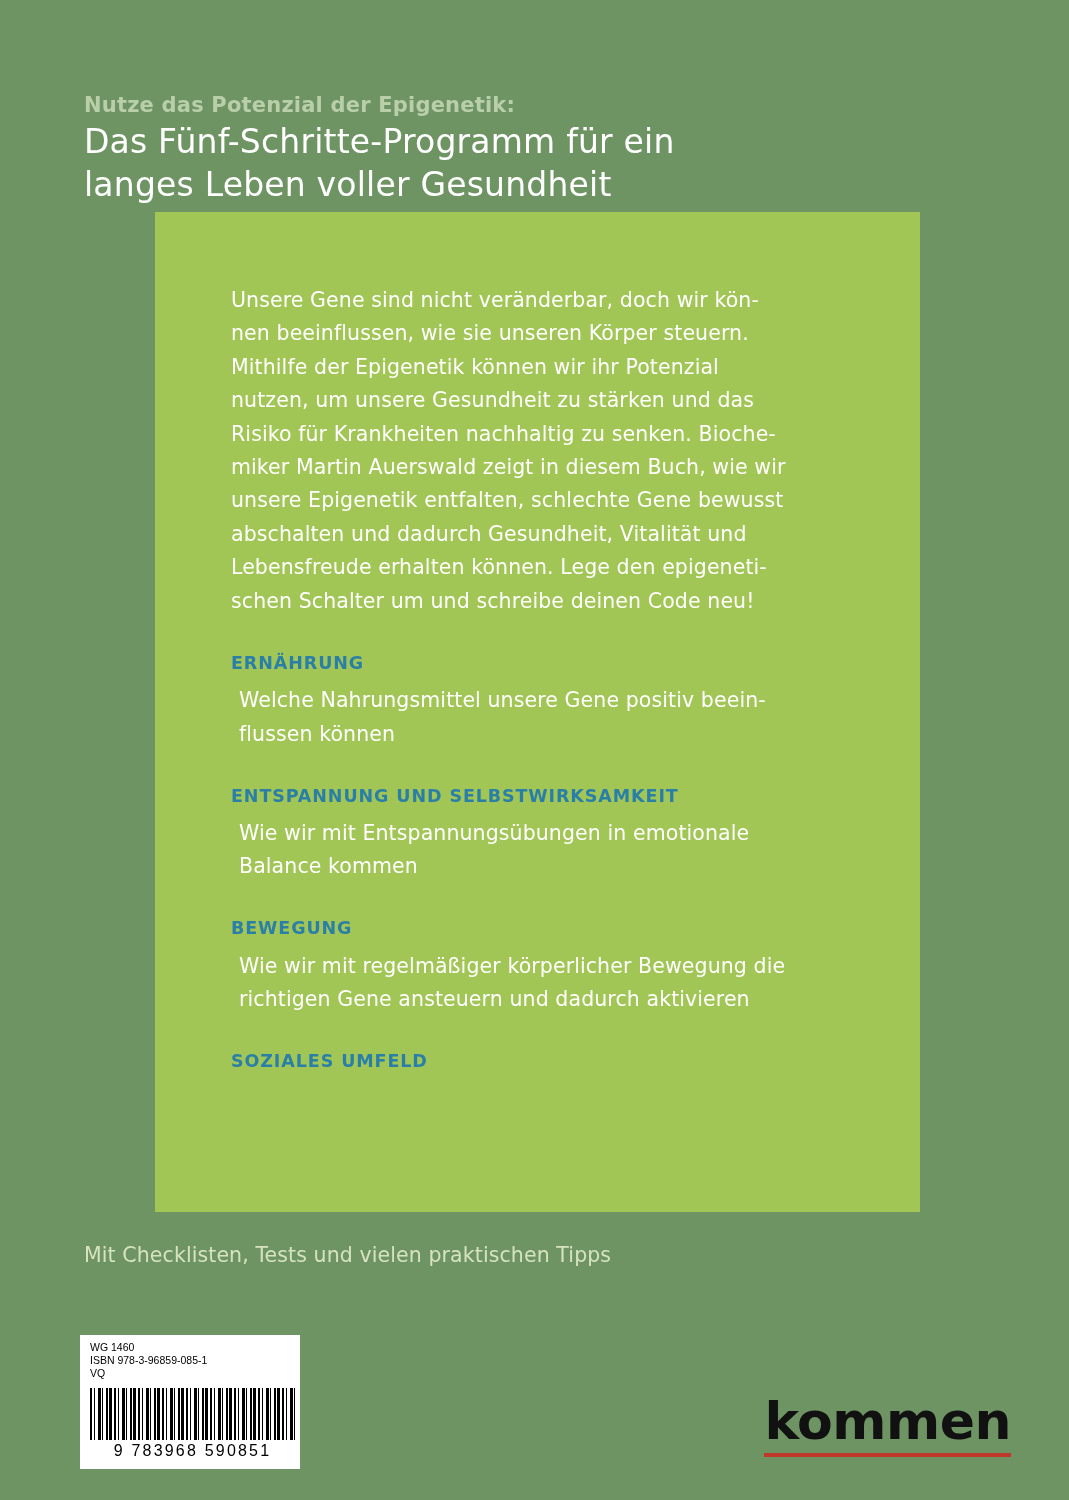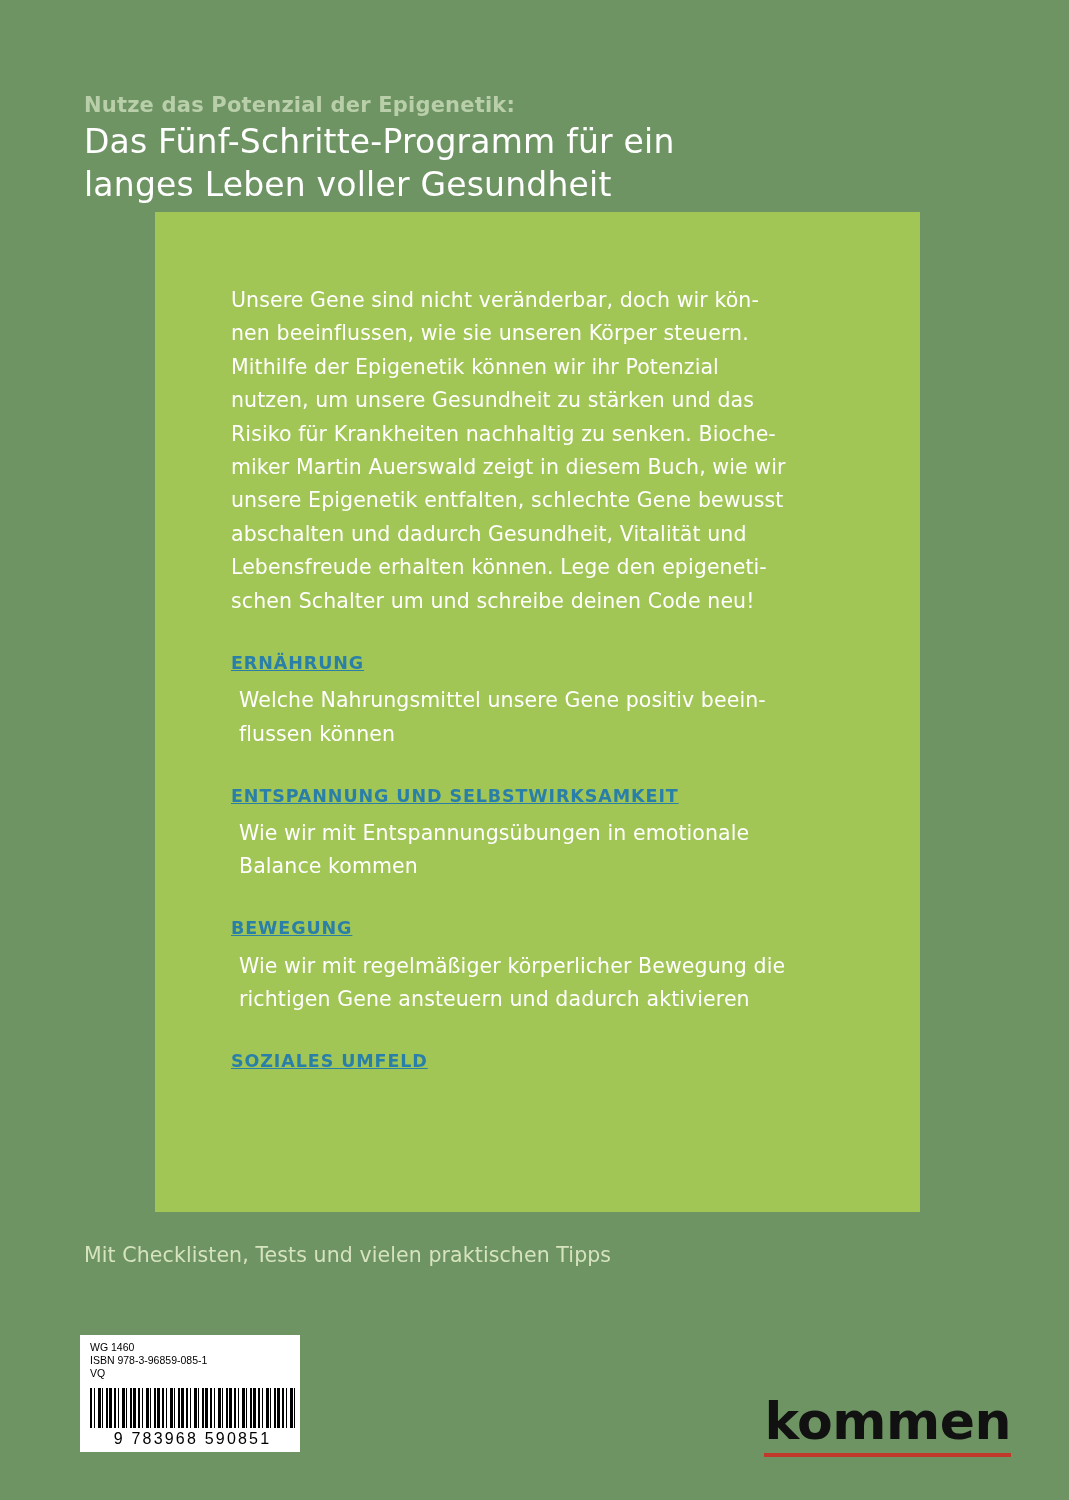--- a/index.html
+++ b/index.html
@@ -67,21 +67,20 @@
   .section {
     margin-top: 32px;
   }
   .section-title {
     font-size: 17.5px;
     line-height: 1.5;
     color: #2a7fa8;
     letter-spacing: 0.9px;
     font-weight: 700;
     margin: 0 0 2px 0;
-    text-decoration: underline;
   }
   .section-body {
     font-size: 20.5px;
     line-height: 1.62;
     color: #ffffff;
     letter-spacing: 0.1px;
     white-space: pre-line;
     margin: 8px;
   }
 
@@ -94,21 +93,21 @@
     color: #d6e3bf;
     letter-spacing: 0.1px;
   }
 
   
   .barcode-box {
     position: absolute;
     left: 80px;
     top: 1335px;
     width: 220px;
-    height: 117px;
+    height: 134px;
     background: #ffffff;
     padding: 6px 8px 4px 10px;
     box-sizing: border-box;
     display: flex;
     flex-direction: column;
   }
   .barcode-meta {
     font-family: "Liberation Sans", sans-serif;
     font-size: 10.5px;
     line-height: 1.26;

